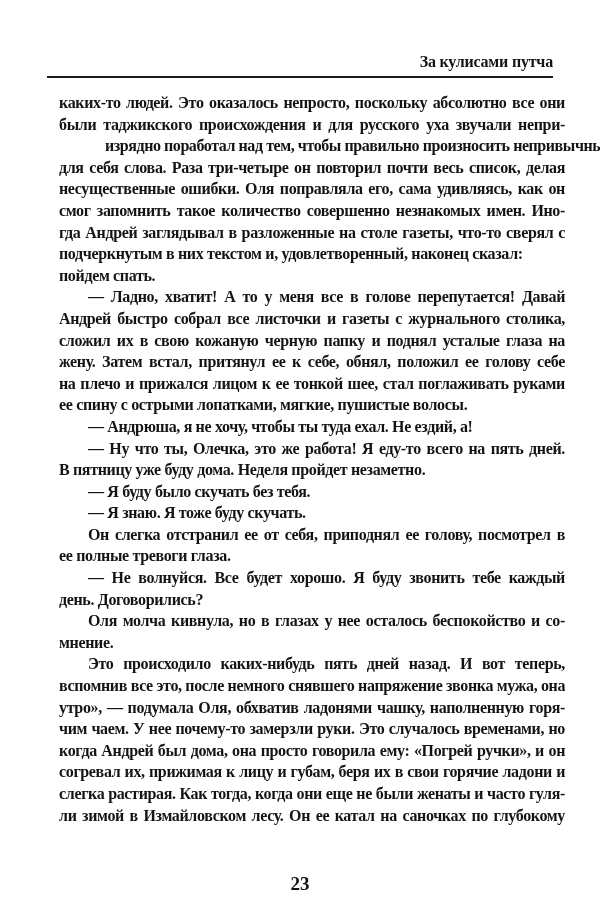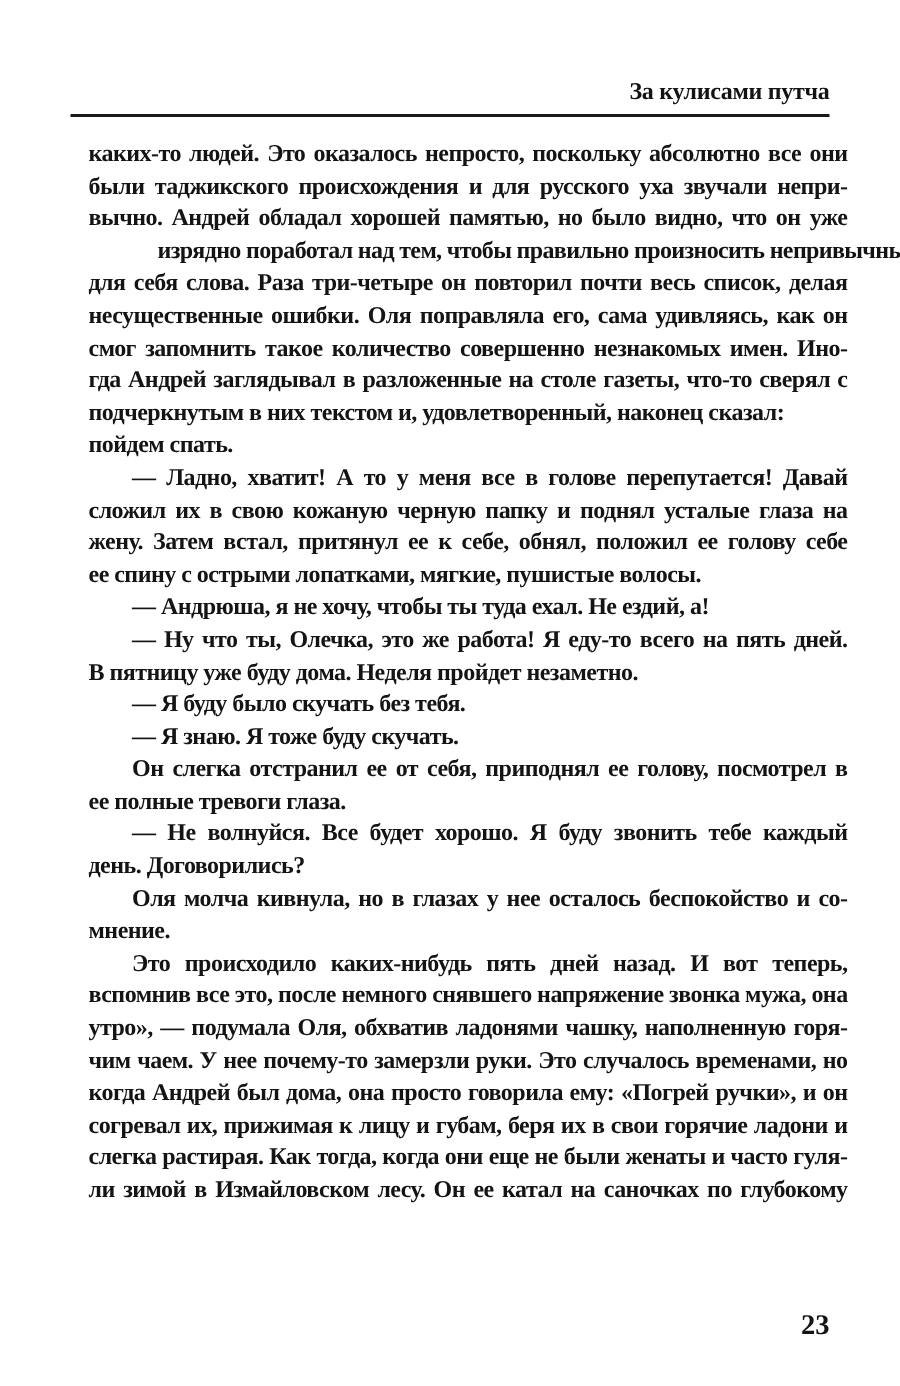--- a/index.html
+++ b/index.html
@@ -62,46 +62,47 @@
     padding-left: 29px;
   }
   .line.last {
     text-align-last: left;
   }
   .page-number {
     position: absolute;
     top: 873px;
     left: 0;
     width: 506px;
-    text-align: right;
+    text-align: center;
     font-size: 19px;
     font-weight: bold;
   }
 </style>
 </head>
 <body>
 
 <div class="page">
   <div class="running-head">За кулисами путча</div>
   <div class="head-rule"></div>
 
   <div class="body-text" id="body-text">
       <span class="line">каких-то людей. Это оказалось непросто, поскольку абсолютно все они</span>
       <span class="line">были таджикского происхождения и для русского уха звучали непри-</span>
-      <span class="line">вычно. Андрей обладал хорошей памятью, но было видно, что он уже</span>
       <span class="line" style="letter-spacing: -0.43357px; margin-left: 46px;">изрядно поработал над тем, чтобы правильно произносить непривычные</span>
       <span class="line">для себя слова. Раза три-четыре он повторил почти весь список, делая</span>
       <span class="line">несущественные ошибки. Оля поправляла его, сама удивляясь, как он</span>
       <span class="line">смог запомнить такое количество совершенно незнакомых имен. Ино-</span>
       <span class="line">гда Андрей заглядывал в разложенные на столе газеты, что-то сверял с</span>
       <span class="line last">подчеркнутым в них текстом и, удовлетворенный, наконец сказал:</span>
       <span class="line last">пойдем спать.</span>
       <span class="line indent">— Ладно, хватит! А то у меня все в голове перепутается! Давай</span>
+      <span class="line">Андрей быстро собрал все листочки и газеты с журнального столика,</span>
       <span class="line">сложил их в свою кожаную черную папку и поднял усталые глаза на</span>
       <span class="line">жену. Затем встал, притянул ее к себе, обнял, положил ее голову себе</span>
+      <span class="line">на плечо и прижался лицом к ее тонкой шее, стал поглаживать руками</span>
       <span class="line last">ее спину с острыми лопатками, мягкие, пушистые волосы.</span>
       <span class="line indent last">— Андрюша, я не хочу, чтобы ты туда ехал. Не ездий, а!</span>
       <span class="line indent">— Ну что ты, Олечка, это же работа! Я еду-то всего на пять дней.</span>
       <span class="line last">В пятницу уже буду дома. Неделя пройдет незаметно.</span>
       <span class="line indent last">— Я буду было скучать без тебя.</span>
       <span class="line indent last">— Я знаю. Я тоже буду скучать.</span>
       <span class="line indent">Он слегка отстранил ее от себя, приподнял ее голову, посмотрел в</span>
       <span class="line last">ее полные тревоги глаза.</span>
       <span class="line indent">— Не волнуйся. Все будет хорошо. Я буду звонить тебе каждый</span>
       <span class="line last">день. Договорились?</span>

